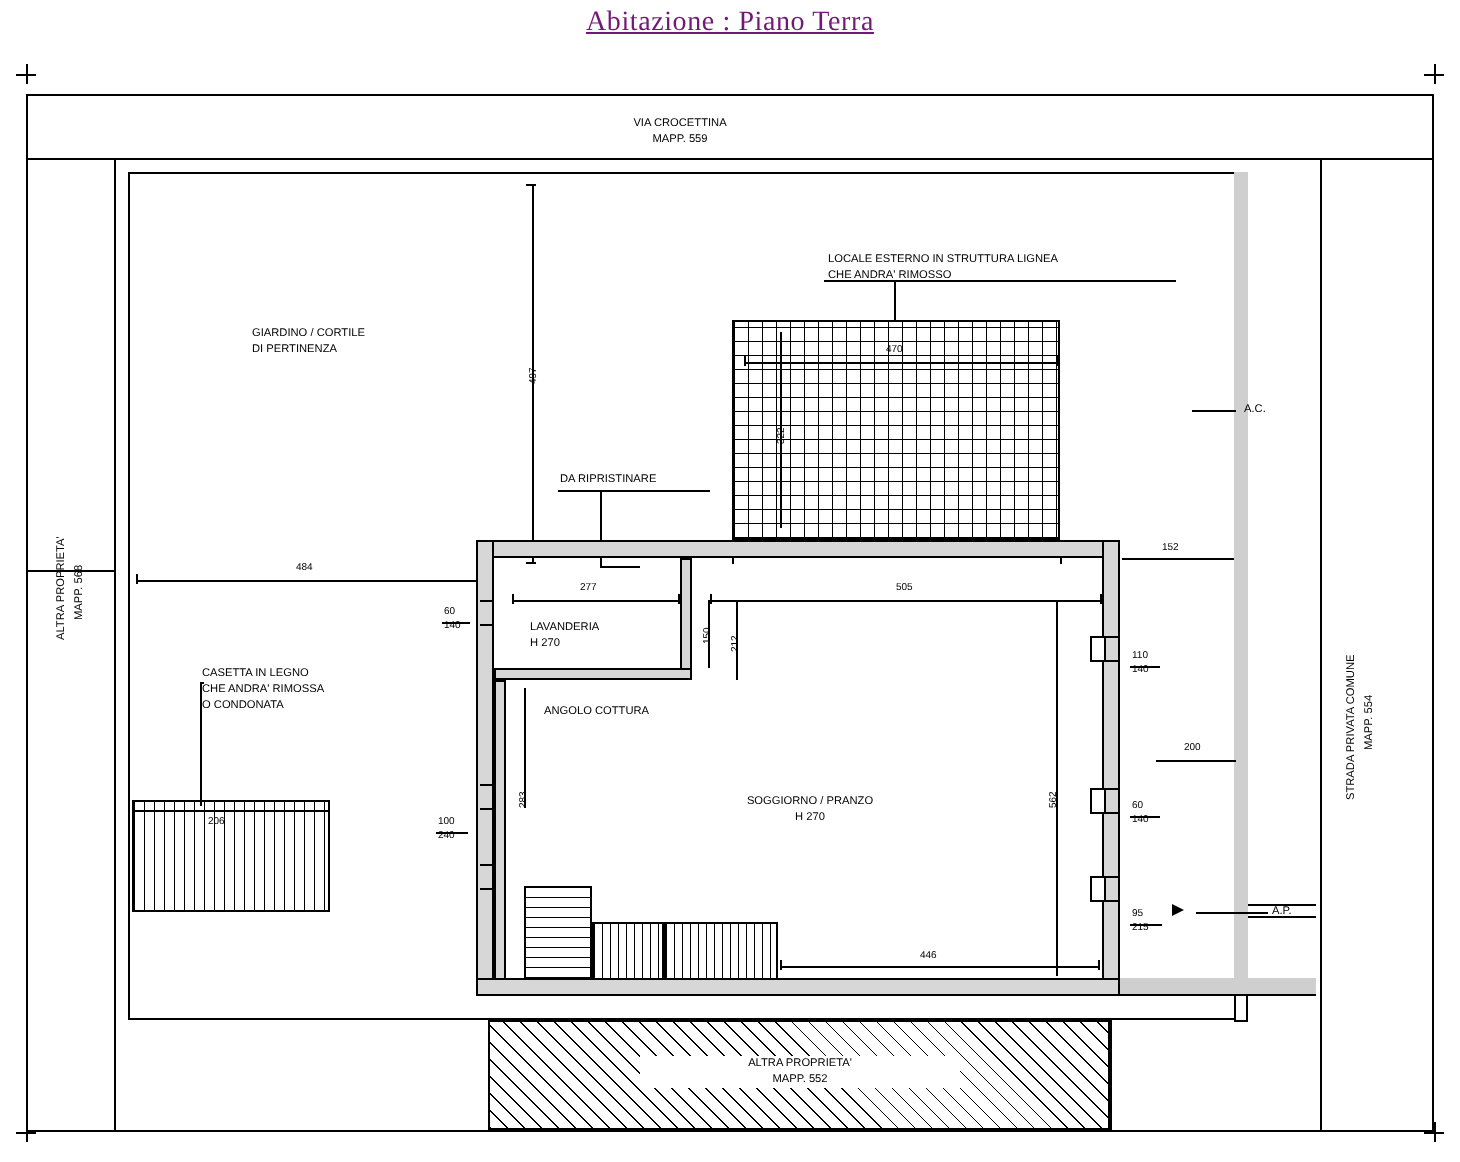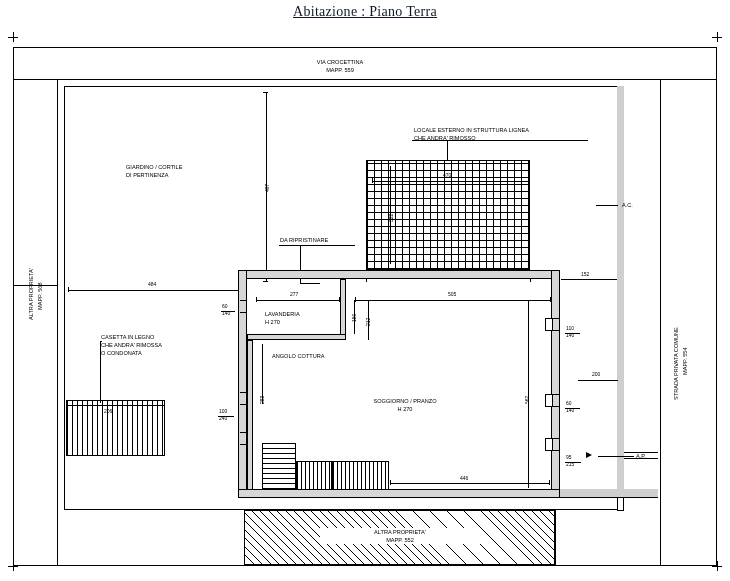--- a/index.html
+++ b/index.html
@@ -2,21 +2,21 @@
 <html><head>
 <meta charset="utf-8">
 <style>
   html,body{margin:0;padding:0;background:#ffffff;}
   body{width:730px;height:581px;font-family:"Liberation Sans",sans-serif;overflow:hidden;}
   #page{position:relative;width:730px;height:581px;background:#fff;}
 
   
   .title{
     position:absolute;left:0;top:4px;width:730px;text-align:center;
-    font-family:"Liberation Serif",serif;font-size:14px;color:#0f172a;
+    font-family:"Liberation Serif",serif;font-size:14px;color:#701a75;
     text-decoration:underline;letter-spacing:.3px;
   }
 
   
   .ln{position:absolute;background:#000;}
   .hl{height:1px;}
   .vl{width:1px;}
   .box{position:absolute;border:1px solid #000;box-sizing:border-box;}
   .lbl{position:absolute;font-size:5.6px;color:#000;line-height:1.45;white-space:nowrap;}
   .lbl.c{text-align:center;}

